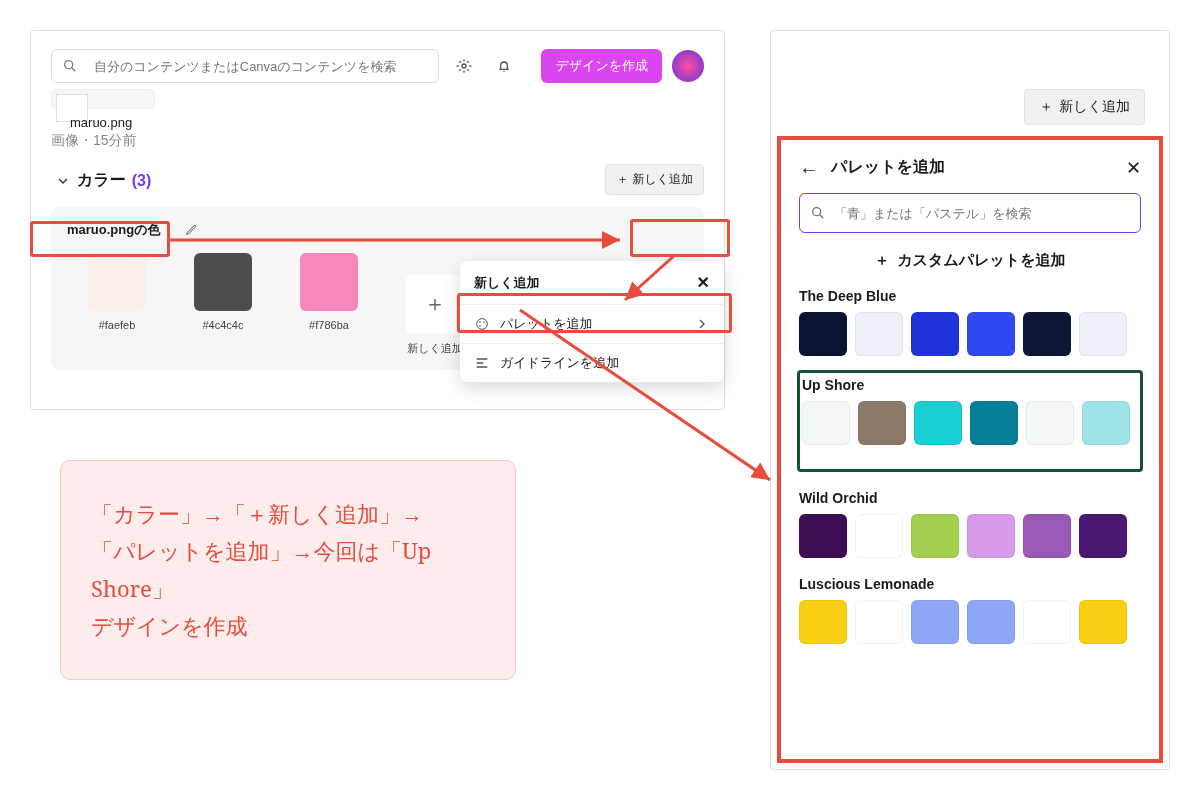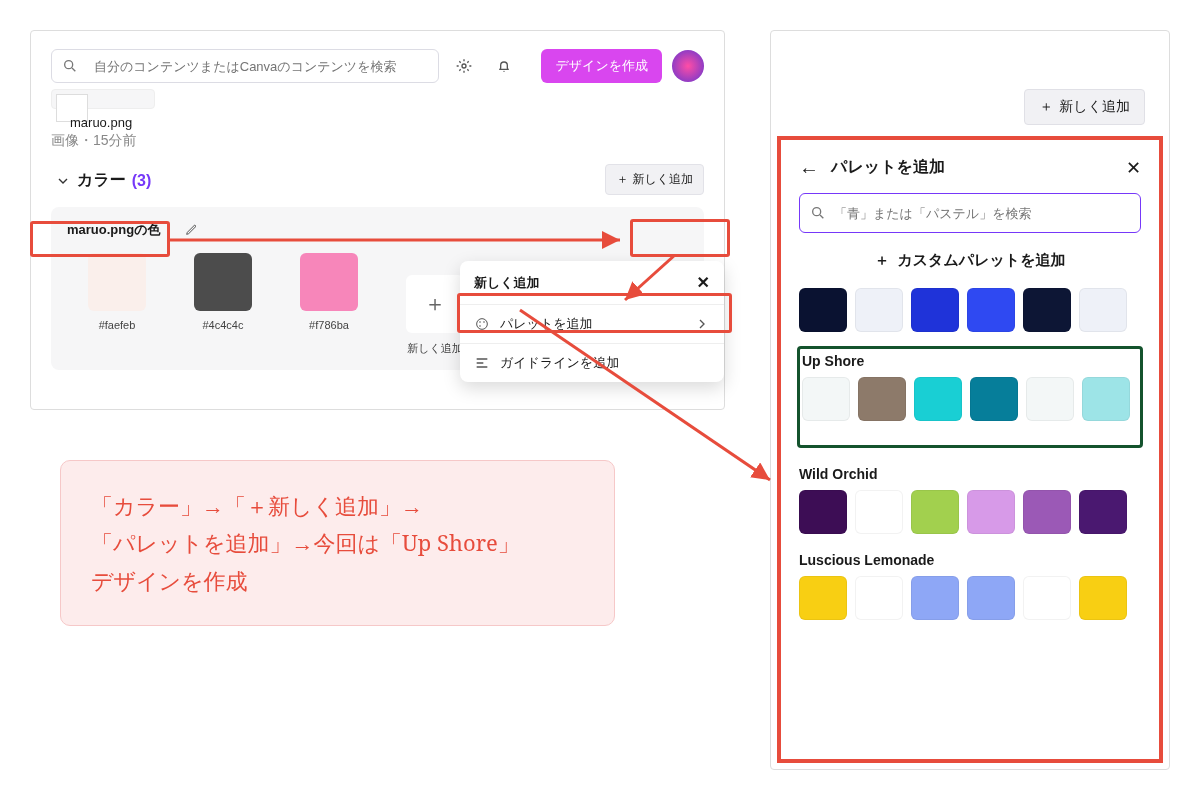--- a/index.html
+++ b/index.html
@@ -46,21 +46,21 @@
   .right-header .titlewrap { display:flex; align-items:center; gap:12px; font-size:16px; font-weight:700;}
   .right-search { display:flex; align-items:center; gap:8px; border:1.5px solid #7638f9; border-radius:6px; height:40px; padding:0 10px; margin-bottom:18px;}
   .right-search input { border:none; outline:none; flex:1; font-size:13px;}
   .custom-add { display:flex; align-items:center; justify-content:center; gap:8px; font-size:15px; font-weight:700; margin-bottom:18px; cursor:pointer;}
   .palette-group { margin-bottom: 18px; }
   .palette-name { font-size:14px; font-weight:600; margin-bottom:8px; }
   .swatch-row { display:flex; gap:8px; }
   .sw { width:48px; height:44px; border-radius:6px; border:1px solid rgba(0,0,0,.05);}
   .group-hl { border:3px solid #14532d; border-radius:4px; padding:4px 2px 6px 2px; margin:-4px -2px 18px -2px;}
 
-  .annotation { position:absolute; left:60px; top:460px; width:555px; background:#fdecec; border:1px solid #f6c8c8; border-radius:10px; padding:26px 30px; font-size:22px; color:#e74c3c; line-height:1.7; font-family:"Yu Mincho","游教科書体","serif";}
+  .annotation { position:absolute; left:60px; top:460px; width:456px; background:#fdecec; border:1px solid #f6c8c8; border-radius:10px; padding:34px 30px; font-size:22px; color:#e74c3c; line-height:1.7; font-family:"Yu Mincho","游教科書体","serif";}
   svg.arrow-svg{position:absolute;overflow:visible;pointer-events:none;}
   .ic{width:16px;height:16px;display:inline-block;}
 </style>
 </head>
 <body>
 
 <div class="panel-left">
 
   <div class="topbar">
     <div class="search">
@@ -183,20 +183,21 @@
           <line x1="15" y1="15" x2="20" y2="20" stroke="#777" stroke-width="2"></line>
         </svg>
       <input placeholder="「青」または「パステル」を検索" style="">
     </div>
     <div class="custom-add">
       <span>＋</span>
       <span>カスタムパレットを追加</span>
     </div>
     <div id="groups">
         <div class="palette-group">
+          <div class="palette-name">The Deep Blue</div>
           <div class="swatch-row">
             <span class="sw" style="background: rgb(10, 18, 49);"></span>
             <span class="sw" style="background: rgb(238, 241, 248);"></span>
             <span class="sw" style="background: rgb(31, 51, 217);"></span>
             <span class="sw" style="background: rgb(47, 73, 242);"></span>
             <span class="sw" style="background: rgb(13, 22, 53);"></span>
             <span class="sw" style="background: rgb(238, 241, 248);"></span>
           </div>
         </div>
         <div class="group-hl">

